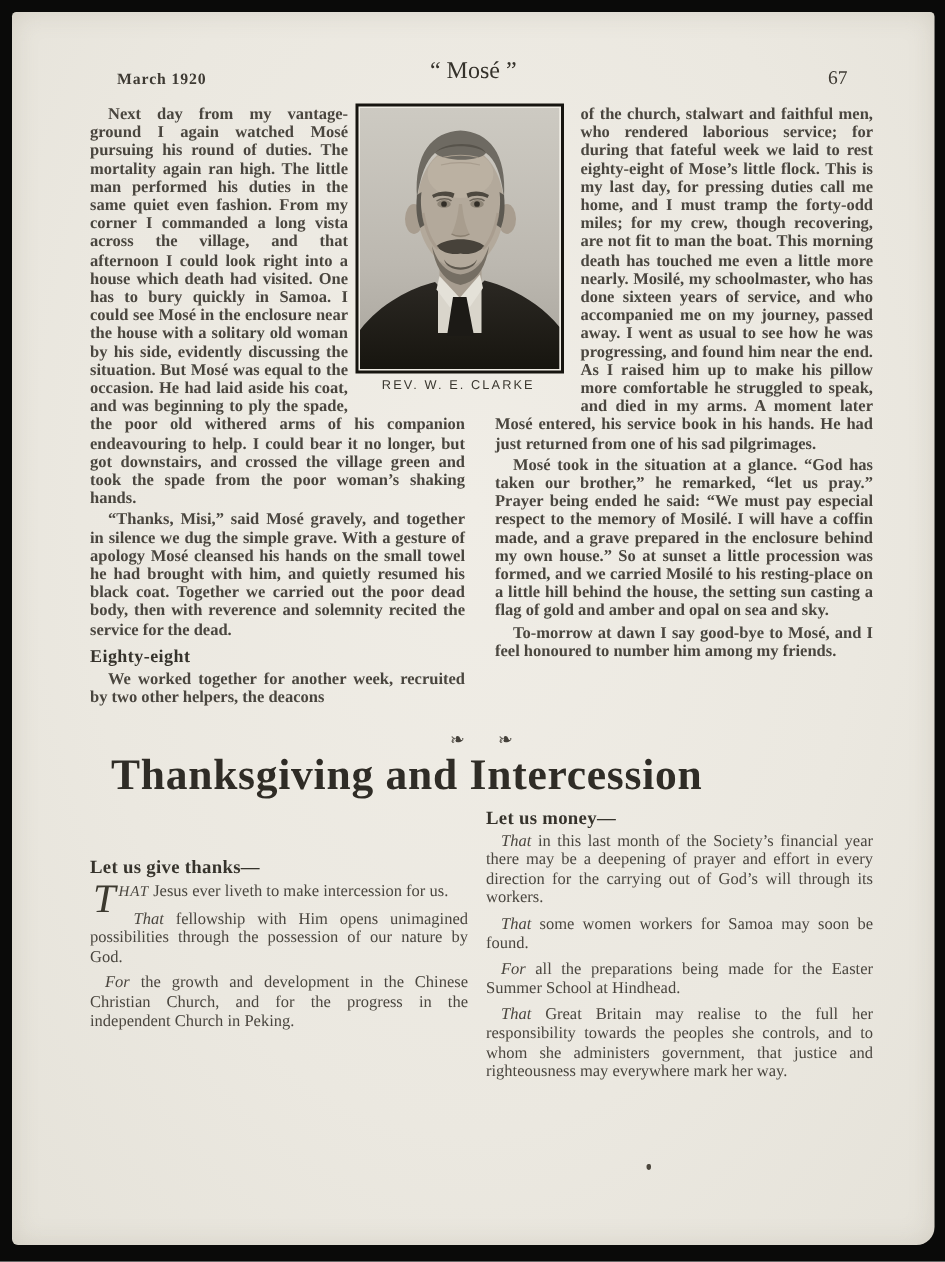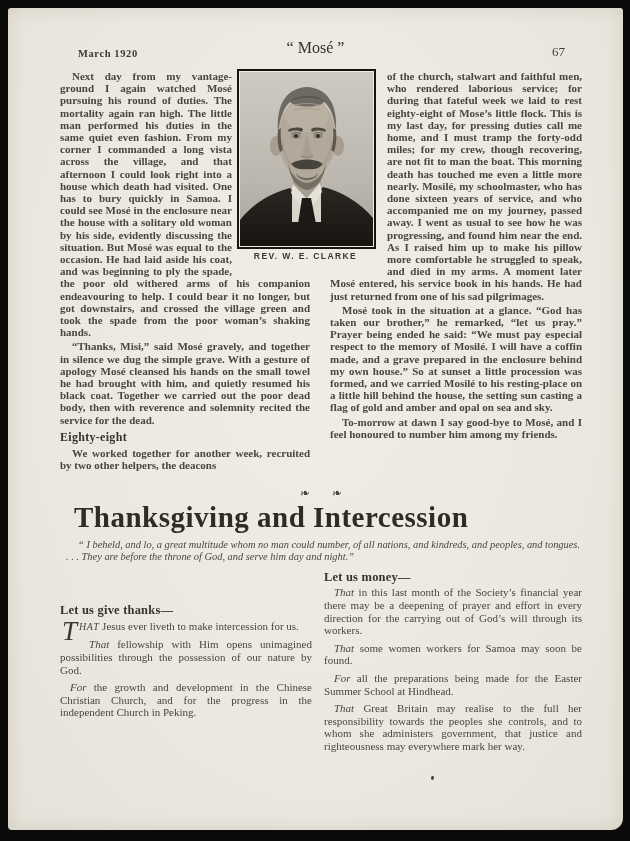--- a/index.html
+++ b/index.html
@@ -24,21 +24,21 @@
   .sp-r{float:right;width:78px;height:200px;}
   .sp-l{float:left;width:57px;height:200px;}
   .col h3{font-size:12px;margin:0 0 4px 0;color:#36332c;letter-spacing:.3px;}
   .col h3.later{margin-top:5px;}
   .col p{margin:0 0 2px 0;text-indent:12px;font-weight:bold;}
   .col p.cont{text-indent:0;}
   
   .photo{position:absolute;left:229px;top:61px;width:133px;height:174px;border:2px solid #16140f;background:#efece4;padding:1px;}
   .photo svg{display:block;}
   .photo-caption{position:absolute;left:227px;top:243px;width:141px;text-align:center;
-    font-family:"Liberation Sans","DejaVu Sans",sans-serif;font-size:8.5px;font-weight:bold;
+    font-family:"Liberation Sans","DejaVu Sans",sans-serif;font-size:8.5px;font-weight:normal;
     letter-spacing:1.4px;color:#3a372f;}
   
   .bottom{position:absolute;left:52px;top:478px;width:522px;}
   .ornaments{text-align:center;font-size:12px;color:#45413a;height:15px;}
   .ornaments span{display:inline-block;margin:0 9px;transform:rotate(-8deg);}
   .big-heading{font-size:29px;font-weight:bold;letter-spacing:.5px;margin:0 0 5px 14px;color:#2f2c26;}
   .quote{font-style:italic;font-size:10.4px;line-height:12.4px;color:#4a463f;margin:0 0 7px 6px;text-indent:12px;}
   .cols2{display:flex;gap:12px;align-items:center;}
   .bcol{font-size:11px;line-height:12.6px;text-align:justify;color:#4a463f;}
   .bcol.b-left{width:252px;}
@@ -140,21 +140,20 @@
       <p>Mosé took in the situation at a glance. “God has taken our brother,” he remarked, “let us pray.” Prayer being ended he said: “We must pay especial respect to the memory of Mosilé. I will have a coffin made, and a grave prepared in the enclosure behind my own house.” So at sunset a little procession was formed, and we carried Mosilé to his resting-place on a little hill behind the house, the setting sun casting a flag of gold and amber and opal on sea and sky.</p>
       <p>To-morrow at dawn I say good-bye to Mosé, and I feel honoured to number him among my friends.</p>
     </div>
 
     <div class="bottom">
       <div class="ornaments">
         <span>❧</span>
         <span>❧</span>
       </div>
       <div class="big-heading">Thanksgiving and Intercession</div>
-      <p class="quote">“ I beheld, and lo, a great multitude whom no man could number, of all nations, and kindreds, and peoples, and tongues. . . . They are before the throne of God, and serve him day and night.”</p>
       <div class="cols2">
         <div class="bcol b-left">
           <h4>Let us give thanks—</h4>
           <p class="dc-p"><span class="dropcap">T</span><span class="leadcaps">HAT</span><span> Jesus ever liveth to make intercession for us.</span></p>
           <p><span class="lead">That</span><span> fellowship with Him opens unimagined possibilities through the possession of our nature by God.</span></p>
           <p><span class="lead">For</span><span> the growth and development in the Chinese Christian Church, and for the progress in the independent Church in Peking.</span></p>
         </div>
         <div class="bcol b-right">
           <h4>Let us money—</h4>
           <p><span class="lead">That</span><span> in this last month of the Society’s financial year there may be a deepening of prayer and effort in every direction for the carrying out of God’s will through its workers.</span></p>

